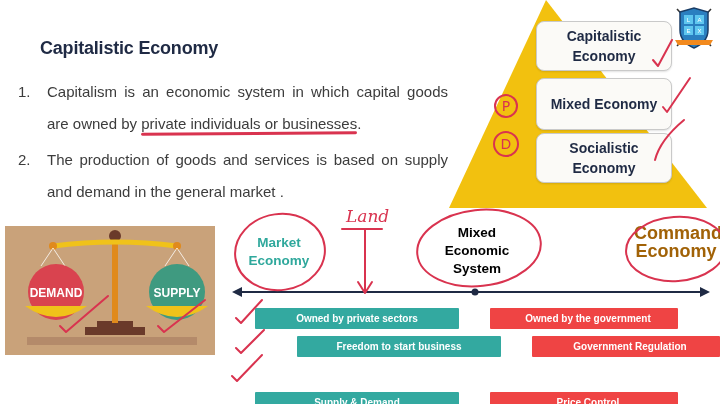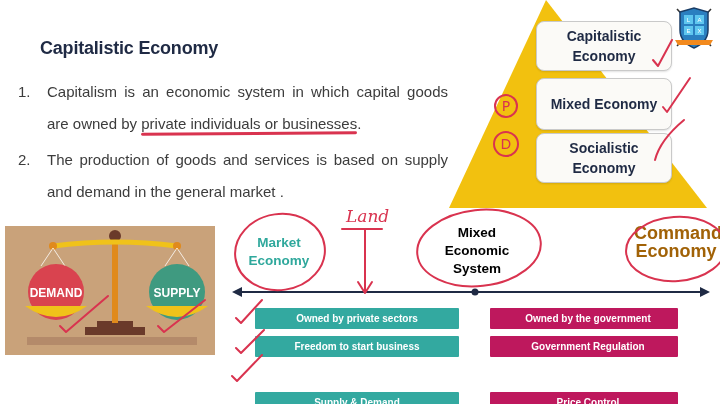--- a/index.html
+++ b/index.html
@@ -30,22 +30,22 @@
   .scale-img { left:5px; top:226px; width:210px; height:129px; background:#c9a27a; }
 
   
   .label-market { left:244px; top:234px; width:70px; text-align:center; color:#2fa89c; font-weight:bold; font-size:13.5px; line-height:18px; }
   .label-mixed { left:434px; top:224px; width:86px; text-align:center; color:#000000; font-weight:bold; font-size:13.5px; line-height:18px; }
   .label-command { left:634px; top:224px; width:84px; text-align:center; color:#a16207; font-weight:bold; font-size:18px; line-height:18px; }
 
   .pill { position:absolute; height:21px; display:flex; align-items:center; justify-content:center;
           color:#ffffff; font-weight:bold; font-size:10px; border-radius:1px; }
   .pill.teal { left:255px; width:204px; background:#33a9a0; }
-  .pill.orange { left:490px; width:188px; background:#be185d;padding-left:8px; }
-  .r1 { top:308px; } .r2 { top:336px; } .r3 { top:364px;margin-top:28px; }
+  .pill.orange { left:490px; width:188px; background:#ef4444;padding-left:8px; }
+  .r1 { top:308px; } .r2 { top:336px;margin-left:42px; } .r3 { top:364px;margin-top:28px; }
 
   .ink { left:0; top:0; width:720px; height:404px; pointer-events:none; }
 </style>
 </head>
 <body>
 
 <div class="abs title">Capitalistic Economy</div>
 
 <div class="abs list">
   <div class="li">

